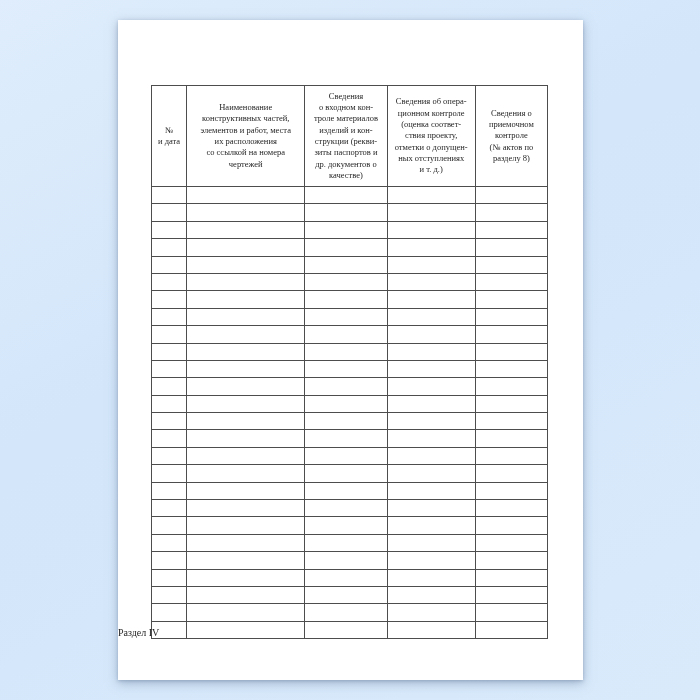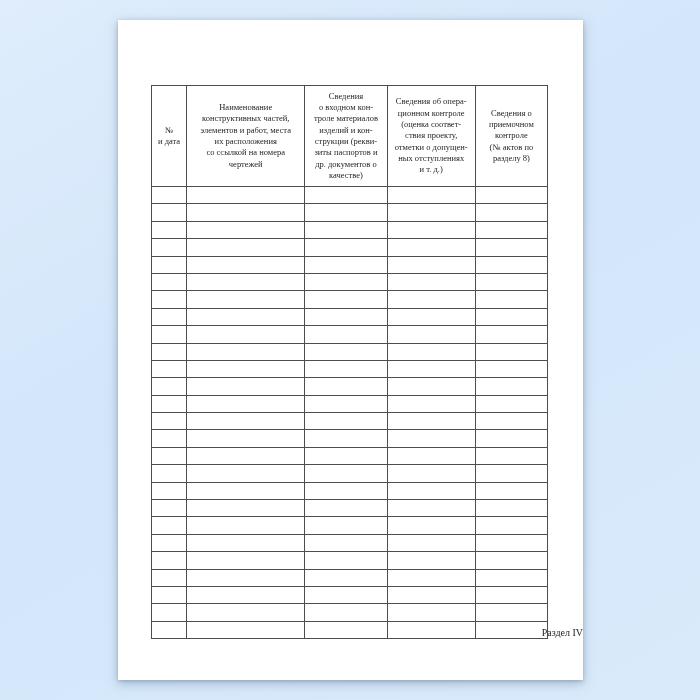--- a/index.html
+++ b/index.html
@@ -46,21 +46,21 @@
   table.journal tbody td {
     height:16.4px;
   }
   .c1 { width:35px; }
   .c2 { width:118px; }
   .c3 { width:82px; }
   .c4 { width:88px; }
   .c5 { width:72px; }
   .doc-footer {
     position:absolute; top:607px; left:0; right:0;
-    text-align:right;
+    text-align:left;
     font-size:10px;
   }
 </style>
 </head>
 <body>
 
 <div class="sheet">
 
 
   <table class="journal">

